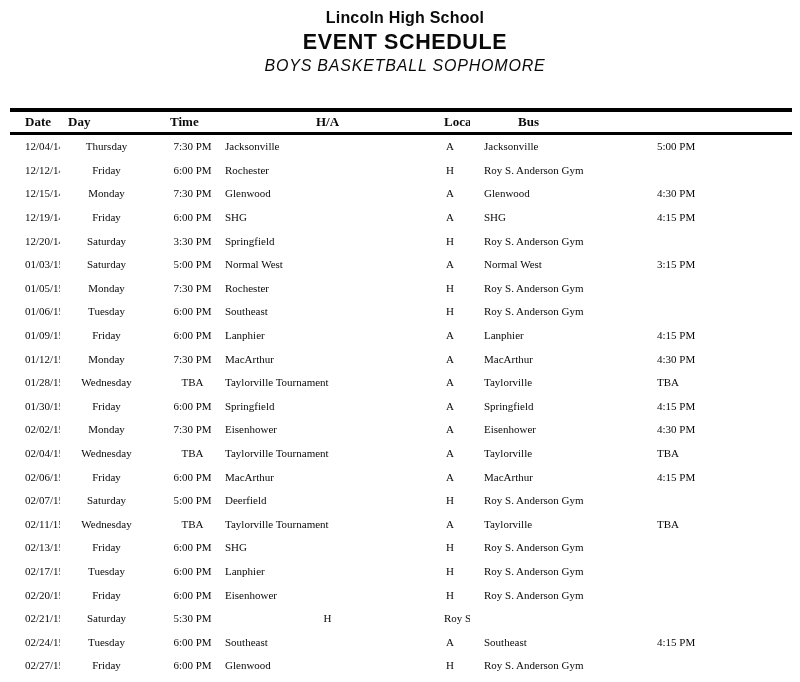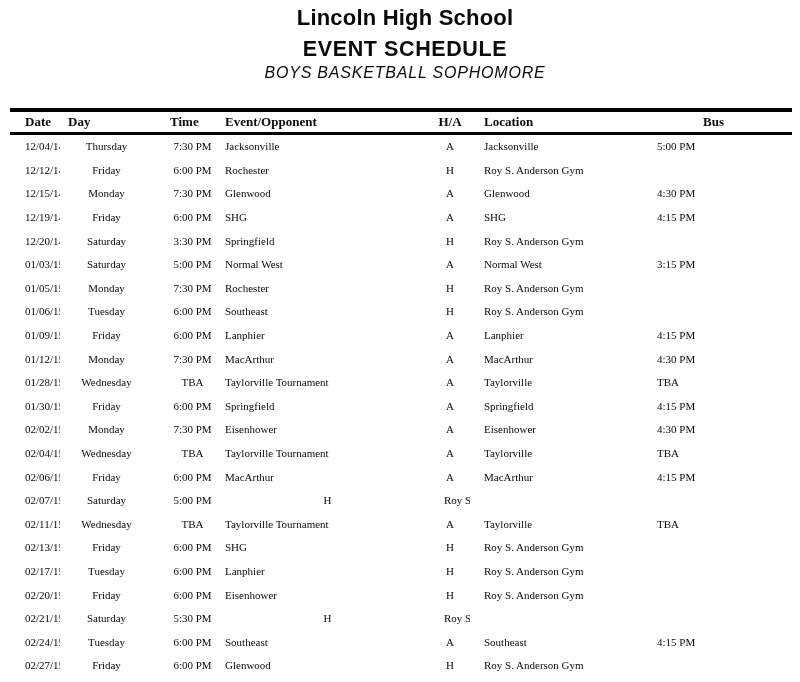--- a/index.html
+++ b/index.html
@@ -25,27 +25,27 @@
   
   .titles {
     position: absolute;
     top: 0;
     left: 10px;
     width: 790px;
     text-align: center;
   }
   .school-name {
     margin-top: 7px;
-    font-size: 22px;
+    font-size: 16px;
     font-weight: bold;
     line-height: 21px;
     letter-spacing: 0.2px;
   }
   .doc-title {
-    margin-top: 9px;
+    margin-top: 2px;
     font-size: 21.5px;
     font-weight: bold;
     line-height: 24px;
     letter-spacing: 0.6px;
   }
   .season {
     margin-top: 12px;
     font-size: 13.5px;
     font-weight: bold;
     font-style: italic;
@@ -119,21 +119,20 @@
     <div class="team">BOYS BASKETBALL SOPHOMORE</div>
   </div>
 
   <div class="schedule">
     <div class="rule rule-thick"></div>
 
     <div class="thead">
       <div class="cell c-date">Date</div>
       <div class="cell c-day">Day</div>
       <div class="cell c-time">Time</div>
-      <div class="cell c-event">Event/Opponent</div>
       <div class="cell c-ha">H/A</div>
       <div class="cell c-location">Location</div>
       <div class="cell c-bus">Bus</div>
     </div>
 
     <div class="rule rule-thin"></div>
 
     <div class="tbody" id="tbody">
         <div class="trow">
           <div class="cell c-date">12/04/14</div>
@@ -267,20 +266,21 @@
           <div class="cell c-time">6:00 PM</div>
           <div class="cell c-event">MacArthur</div>
           <div class="cell c-ha">A</div>
           <div class="cell c-location">MacArthur</div>
           <div class="cell c-bus">4:15 PM</div>
         </div>
         <div class="trow">
           <div class="cell c-date">02/07/15</div>
           <div class="cell c-day">Saturday</div>
           <div class="cell c-time">5:00 PM</div>
+          <div class="cell c-event">Deerfield</div>
           <div class="cell c-ha">H</div>
           <div class="cell c-location">Roy S. Anderson Gym</div>
           <div class="cell c-bus"></div>
         </div>
         <div class="trow">
           <div class="cell c-date">02/11/15</div>
           <div class="cell c-day">Wednesday</div>
           <div class="cell c-time">TBA</div>
           <div class="cell c-event">Taylorville Tournament</div>
           <div class="cell c-ha">A</div>

